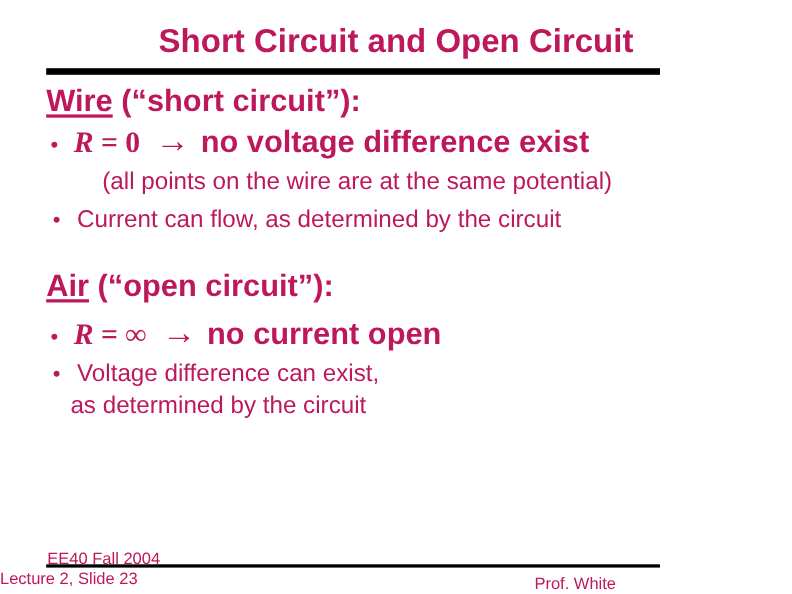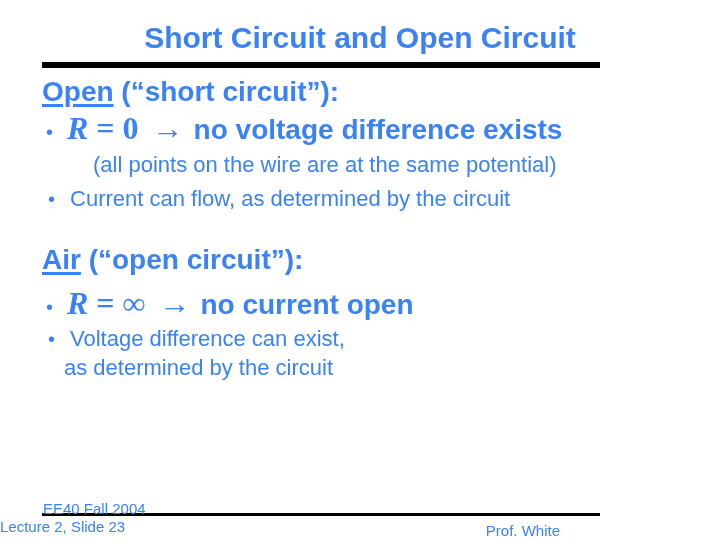--- a/index.html
+++ b/index.html
@@ -5,21 +5,21 @@
   html, body {
     margin: 0;
     padding: 0;
     background: #ffffff;
   }
   .slide {
     position: relative;
     width: 600px;
     height: 540px;
     background: #ffffff;
-    color: #3b82f6;
+    color: #be185d;
     font-family: "Liberation Sans", "DejaVu Sans", sans-serif;
     overflow: hidden;
   }
   .abs { position: absolute; }
 
   .title {
     top: 20px;
     left: 0;
     width: 720px;
     text-align: center;
@@ -71,21 +71,21 @@
     font-size: 20px;
     font-weight: normal;
     margin-right: 14px;
   }
   .bullet-sm {
     font-size: 20px;
     margin-right: 15px;
   }
   .math {
     font-family: "Liberation Serif", "DejaVu Serif", serif;
-    font-size: 32px;
+    font-size: 27px;
     font-weight: bold;
   }
   .math .var { font-style: italic; }
   .arrow {
     font-size: 31px;
     font-weight: bold;
     margin: 0 10px 0 14px;
   }
 
   .plain-line {
@@ -111,25 +111,25 @@
 </style>
 </head>
 <body>
 
 <div class="slide">
 
   <div class="abs title">Short Circuit and Open Circuit</div>
   <div class="abs rule rule-title"></div>
 
   <div class="abs section-head head-wire">
-    <span class="term">Open</span><span> (“short circuit”):</span>
+    <span class="term">Wire</span><span> (“short circuit”):</span>
   </div>
 
   <div class="abs eq-line line-wb1">
-    <span class="bullet">•</span><span class="math"><span class="var">R</span><span> = 0</span></span><span class="arrow">→</span><span>no voltage difference exists</span>
+    <span class="bullet">•</span><span class="math"><span class="var">R</span><span> = 0</span></span><span class="arrow">→</span><span>no voltage difference exist</span>
   </div>
 
   <div class="abs plain-line line-note">(all points on the wire are at the same potential)</div>
 
   <div class="abs plain-line line-wb2">
     <span class="bullet-sm">•</span><span>Current can flow, as determined by the circuit</span>
   </div>
 
   <div class="abs section-head head-air">
     <span class="term">Air</span><span> (“open circuit”):</span>

